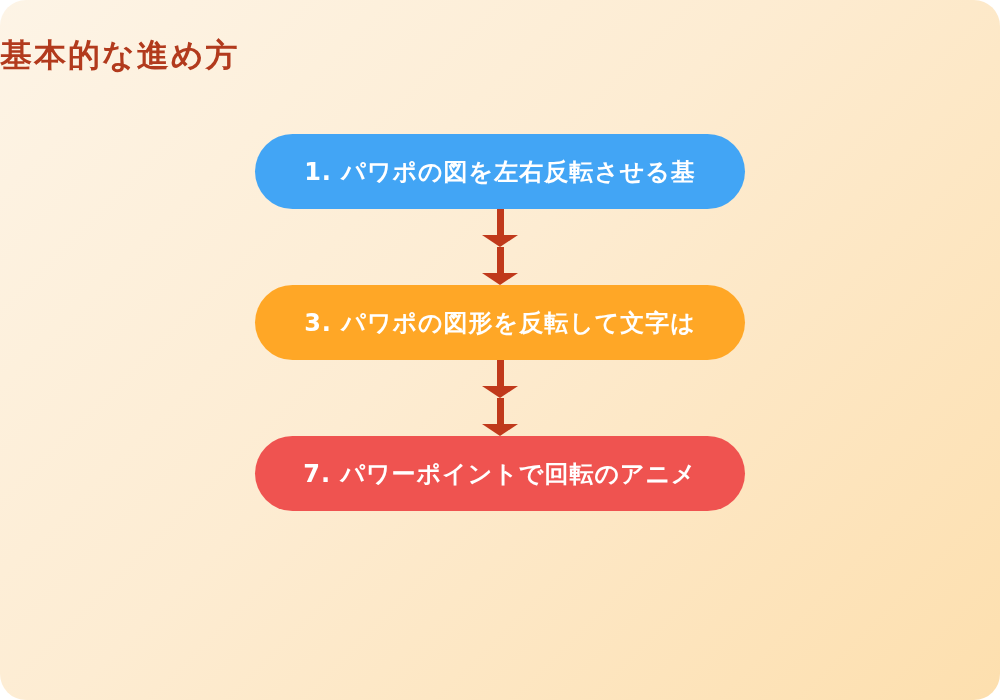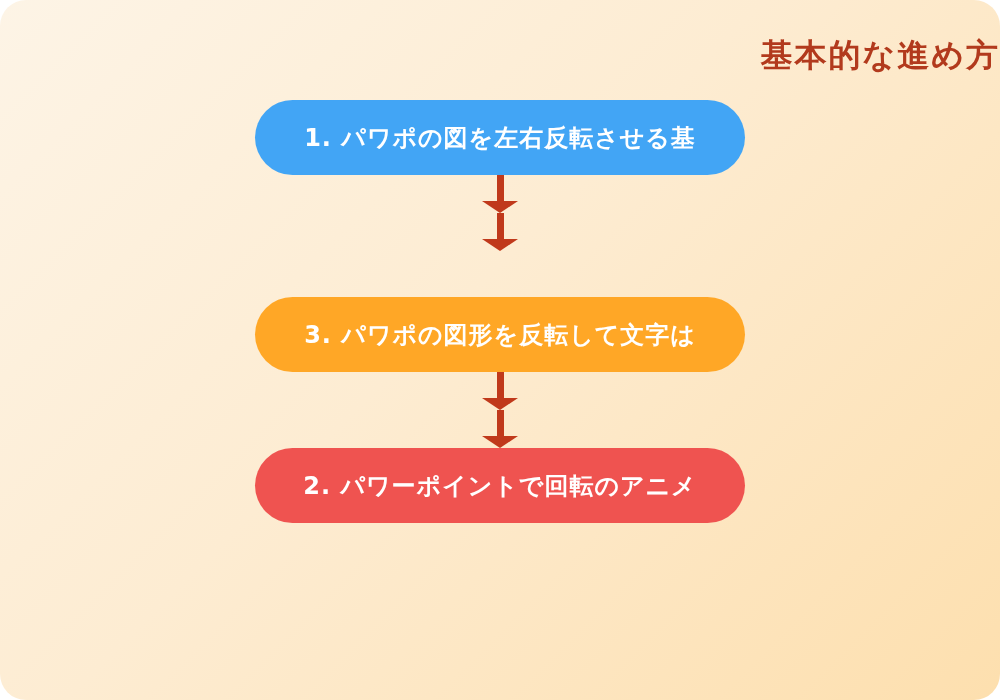--- a/index.html
+++ b/index.html
@@ -12,29 +12,29 @@
     position: relative;
     width: 1000px;
     height: 700px;
     border-radius: 26px;
     background: linear-gradient(135deg, #fdf4e6 0%, #fdecd2 45%, #fddfae 100%);
     overflow: hidden;
   }
   .title {
     margin: 0;
     padding-top: 34px;
-    text-align: right;
+    text-align: left;
     font-size: 32px;
     font-weight: 700;
     letter-spacing: 2px;
     color: #b23a1d;
   }
   .flow {
     position: absolute;
-    top: 100px;
+    top: 134px;
     left: 50%;
     transform: translateX(-50%);
     display: flex;
     flex-direction: column;
     align-items: center;
   }
   .step-wrap {
     display: flex;
     flex-direction: column;
     align-items: center;
@@ -91,36 +91,36 @@
   </div>
 
   <div class="step-wrap">
     <div class="arrow">
       <div class="arrow-stem" style="background: rgb(192, 57, 27);"></div>
       <div class="arrow-head" style="border-top-color: rgb(192, 57, 27);"></div>
     </div>
   </div>
 
   <div class="step-wrap">
-    <div class="step" style="background: rgb(255, 167, 38); margin-top: 46px;">
+    <div class="step" style="background: rgb(255, 167, 38);">
       <span class="step-label" style="color: rgb(255, 255, 255);">3. パワポの図形を反転して文字は</span>
     </div>
     <div class="arrow">
       <div class="arrow-stem" style="background: rgb(192, 57, 27);"></div>
       <div class="arrow-head" style="border-top-color: rgb(192, 57, 27);"></div>
     </div>
   </div>
 
   <div class="step-wrap">
     <div class="arrow">
       <div class="arrow-stem" style="background: rgb(192, 57, 27);"></div>
       <div class="arrow-head" style="border-top-color: rgb(192, 57, 27);"></div>
     </div>
   </div>
 
   <div class="step-wrap">
     <div class="step" style="background: rgb(239, 83, 80);">
-      <span class="step-label" style="color: rgb(255, 255, 255);">2. パワーポイントで回転のアニメ</span>
+      <span class="step-label" style="color: rgb(255, 255, 255);">7. パワーポイントで回転のアニメ</span>
     </div>
 
   </div>
 </div>
 </div>
 
 </body></html>

